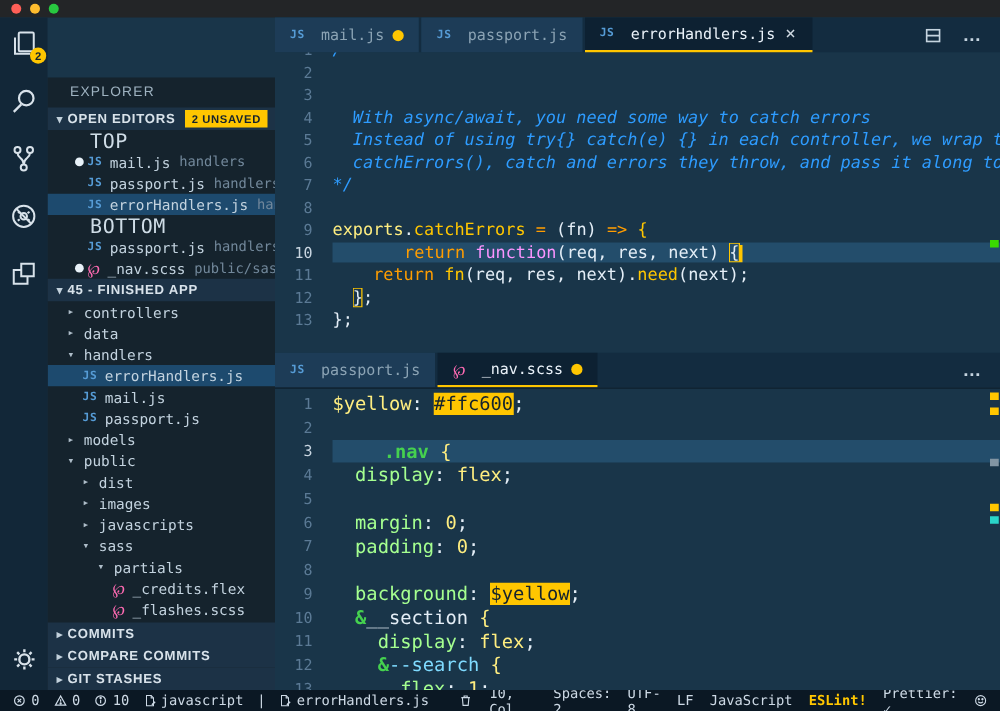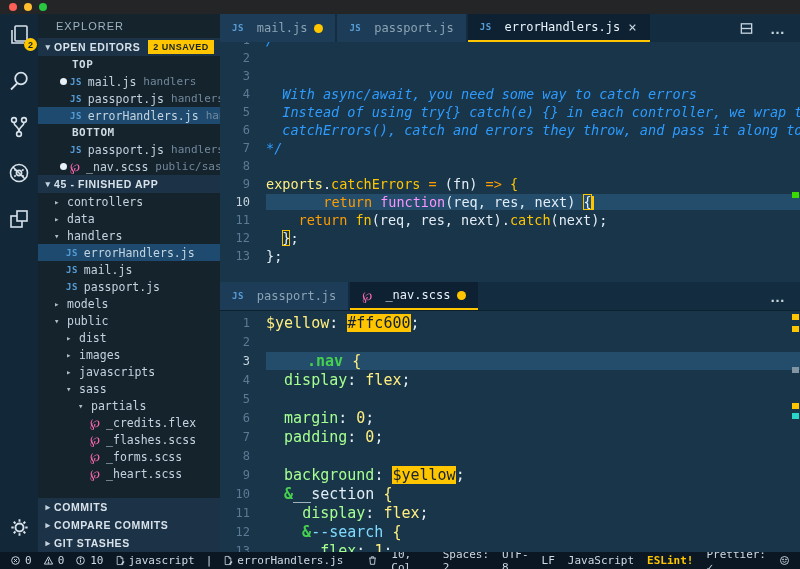--- a/index.html
+++ b/index.html
@@ -15,29 +15,29 @@
 
   
   .activitybar { width:38px; background:#122738; display:flex; flex-direction:column; align-items:center;
                  padding-top:8px; gap:20px; flex:none; }
   .ab-icon { position:relative; width:26px; height:26px; display:flex; align-items:center; justify-content:center; color:#d8e2ea; cursor:pointer; }
   .ab-badge { position:absolute; right:-5px; bottom:-3px; background:#ffc600; color:#102331; font-size:9px;
               font-weight:bold; width:13px; height:13px; border-radius:50%; display:flex; align-items:center; justify-content:center; }
   .ab-gear { margin-top:auto; margin-bottom:12px; }
 
   
-  .sidebar { width:182px; background:#15232d; display:flex; flex-direction:column; flex:none; overflow:hidden; }
+  .sidebar { width:182px; background:#15232d; display:flex; flex-direction:column; flex:none; overflow:hidden;margin-top:48px; }
   .sb-title { height:24px; line-height:24px; padding-left:18px; font-size:11px; letter-spacing:1px; color:#9fb3c1; }
   .sec-head { height:18px; background:#1c3246; display:flex; align-items:center; padding-left:4px;
               font-size:10.5px; font-weight:bold; letter-spacing:.6px; color:#d8e2ea; flex:none; cursor:pointer; }
   .sec-chev { width:12px; font-size:9px; color:#c2d1dc; text-align:center; }
   .badge-unsaved { background:#ffc600; color:#15232d; font-size:9px; font-weight:bold; padding:2px 5px; margin-left:8px; letter-spacing:.5px; }
 
   .oe-rows, .tree { font-family:"DejaVu Sans Mono", monospace; font-size:11.5px; color:#c3d3df; }
-  .oe-label { height:17px; display:flex; align-items:center; padding-left:34px; font-weight:bold; font-size:11px; color:#cfdce6; letter-spacing:.5px; }
+  .oe-label { height:17px; display:flex; align-items:center; padding-left:34px; font-weight:normal; font-size:16px; color:#cfdce6; letter-spacing:.5px; }
   .row { height:17px; display:flex; align-items:center; cursor:pointer; white-space:nowrap; overflow:hidden; }
   .row.selected { background:#1d4a6e; }
   .oe-row { padding-left:18px; }
   .mod-slot { width:14px; flex:none; display:flex; align-items:center; justify-content:center; }
   .mod-dot { width:7px; height:7px; border-radius:50%; background:#e8f1f8; }
   .fico { flex:none; margin-right:6px; font-weight:bold;text-align:right; }
   .fico-js { color:#569cd6; font-size:9px; letter-spacing:.5px; }
   .fico-sass { color:#ff6bb3; font-size:12px; font-weight:normal; }
   .f-desc { color:#72889b; margin-left:7px; font-size:11px; }
   .chev { width:13px; flex:none; font-size:9px; color:#aebdc9; text-align:left; }
@@ -351,21 +351,21 @@
           <div class="code-line">
             <span class="ln">9</span>
             <span class="line-body"><span class="tk-py">exports</span><span class="tk-w">.</span><span class="tk-y">catchErrors</span><span class="tk-w"> </span><span class="tk-o">=</span><span class="tk-w"> (</span><span class="tk-w">fn</span><span class="tk-w">) </span><span class="tk-o">=&gt;</span><span class="tk-w"> </span><span class="tk-y">{</span></span>
           </div>
           <div class="code-line current">
             <span class="ln">10</span>
             <span class="line-body"><span class="tk-w">  </span><span class="tk-o">return</span><span class="tk-w"> </span><span class="tk-p">function</span><span class="tk-w">(req, res, next) </span><span class="tk-box">{</span><span class="cursor"></span></span>
           </div>
           <div class="code-line">
             <span class="ln">11</span>
-            <span class="line-body"><span class="tk-w">    </span><span class="tk-o">return</span><span class="tk-w"> </span><span class="tk-y">fn</span><span class="tk-w">(req, res, next).</span><span class="tk-y">catch</span><span class="tk-w">(next);</span></span>
+            <span class="line-body"><span class="tk-w">    </span><span class="tk-o">return</span><span class="tk-w"> </span><span class="tk-y">fn</span><span class="tk-w">(req, res, next).</span><span class="tk-y">need</span><span class="tk-w">(next);</span></span>
           </div>
           <div class="code-line">
             <span class="ln">12</span>
             <span class="line-body"><span class="tk-w">  </span><span class="tk-box">}</span><span class="tk-w">;</span></span>
           </div>
           <div class="code-line">
             <span class="ln">13</span>
             <span class="line-body"><span class="tk-w">};</span></span>
           </div>
         </div>

